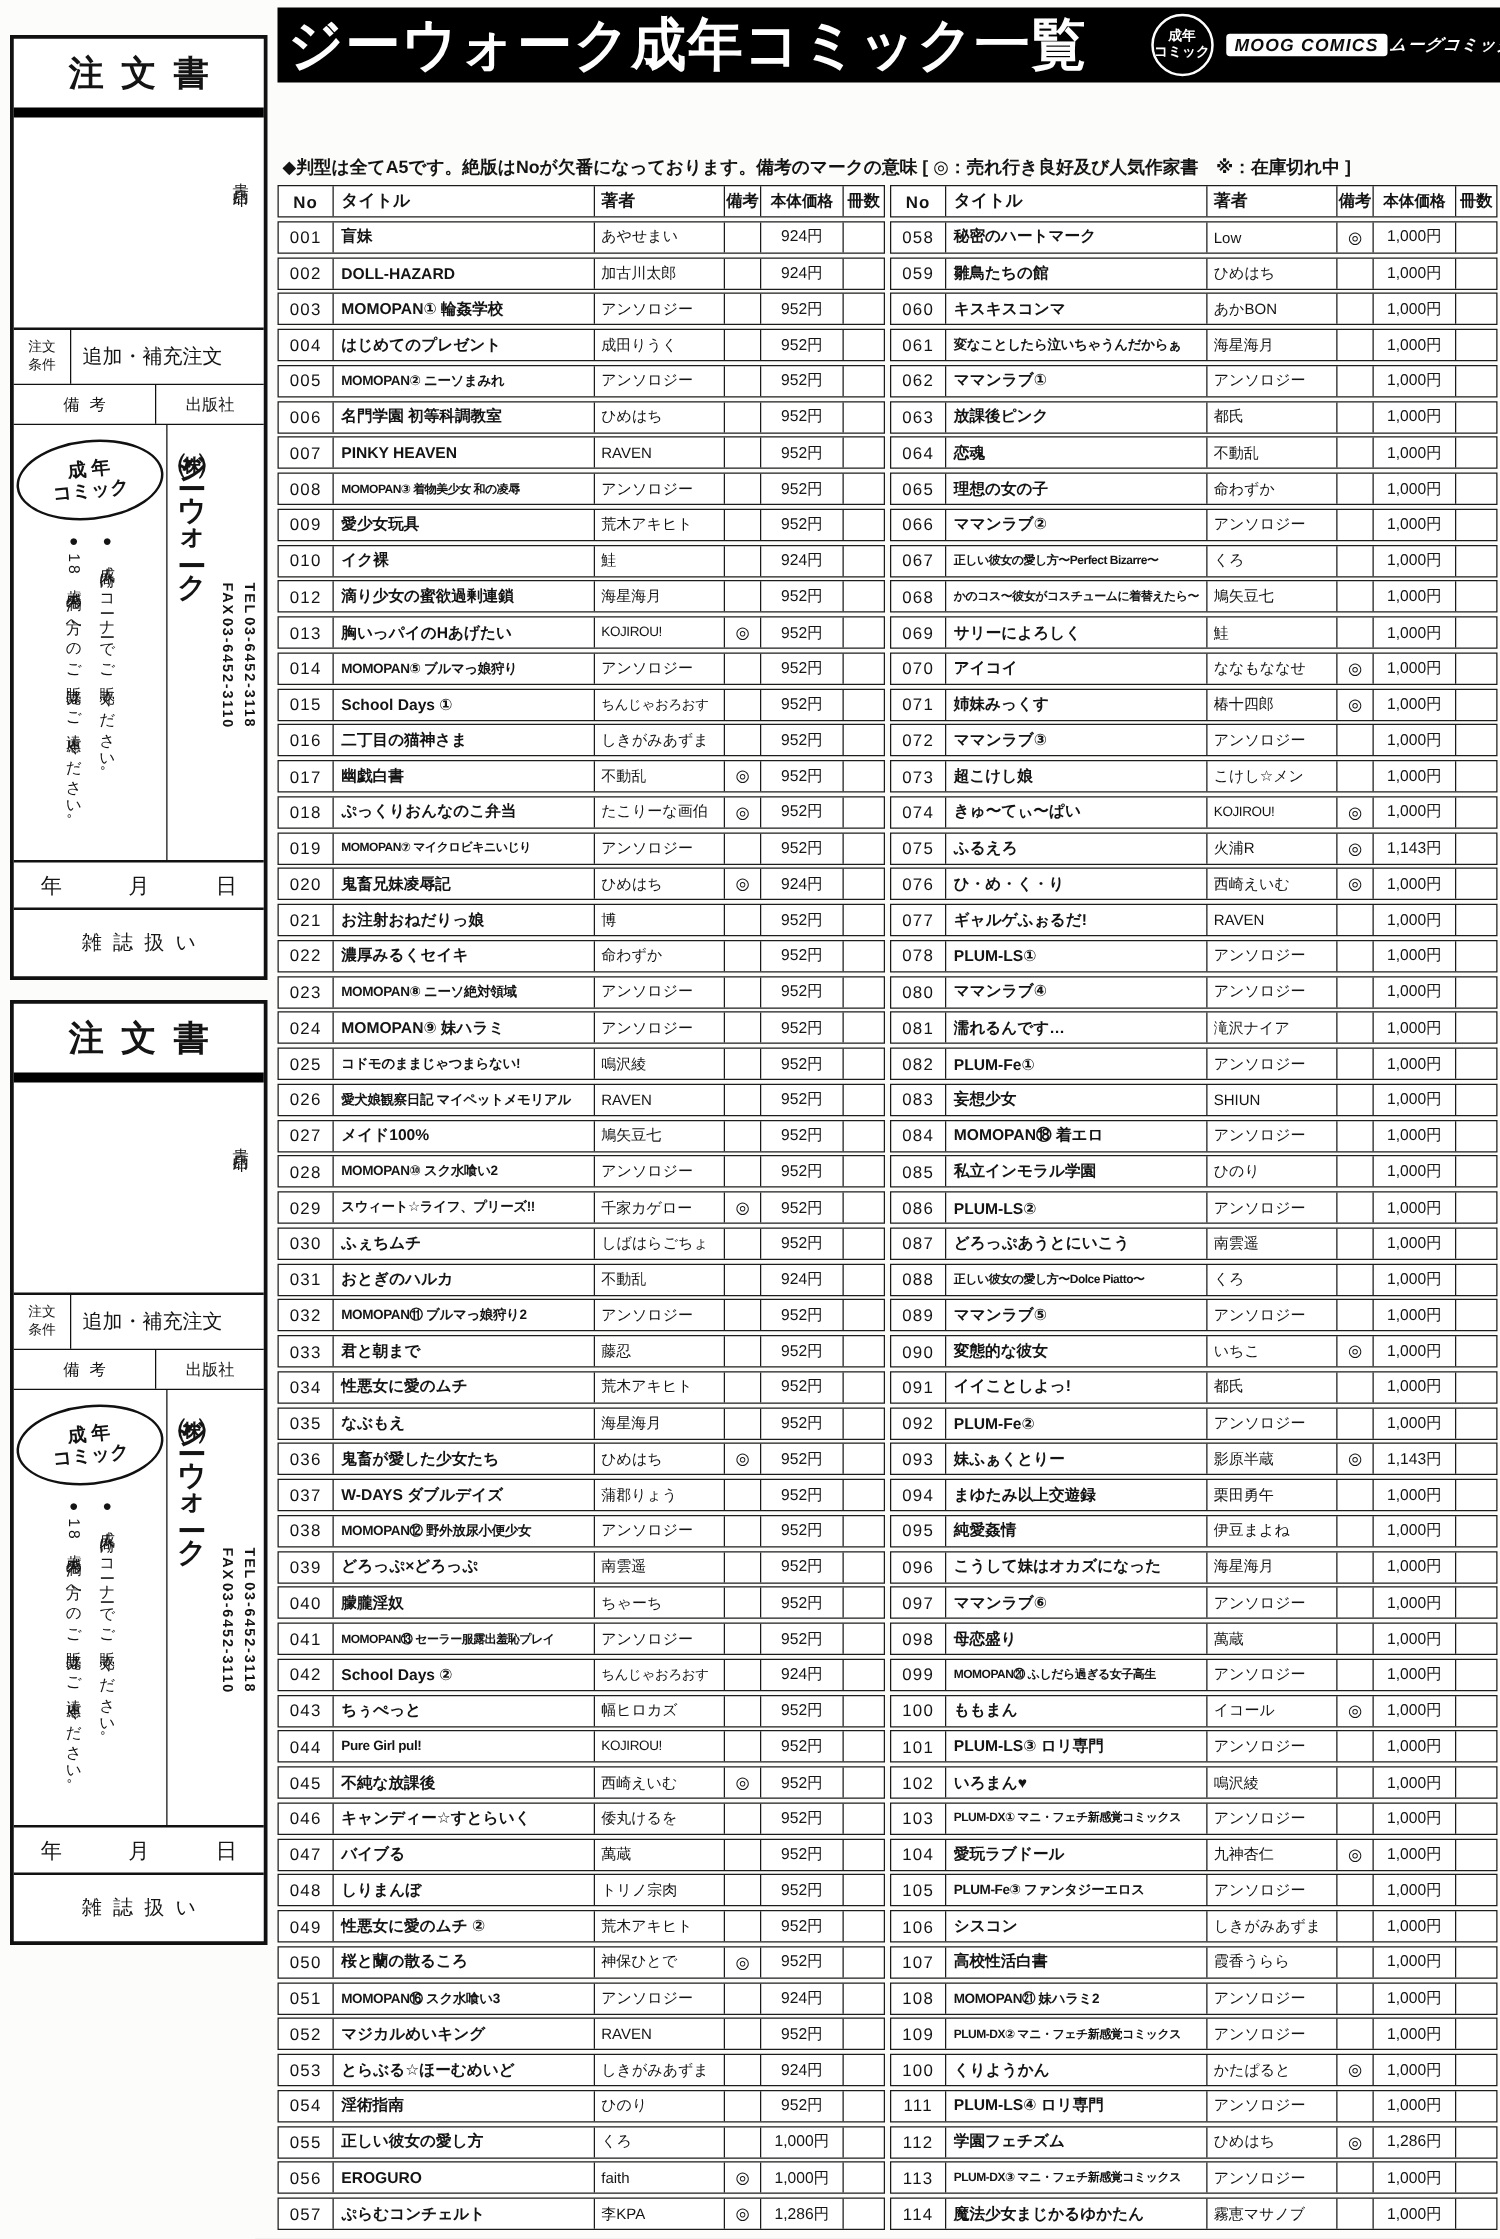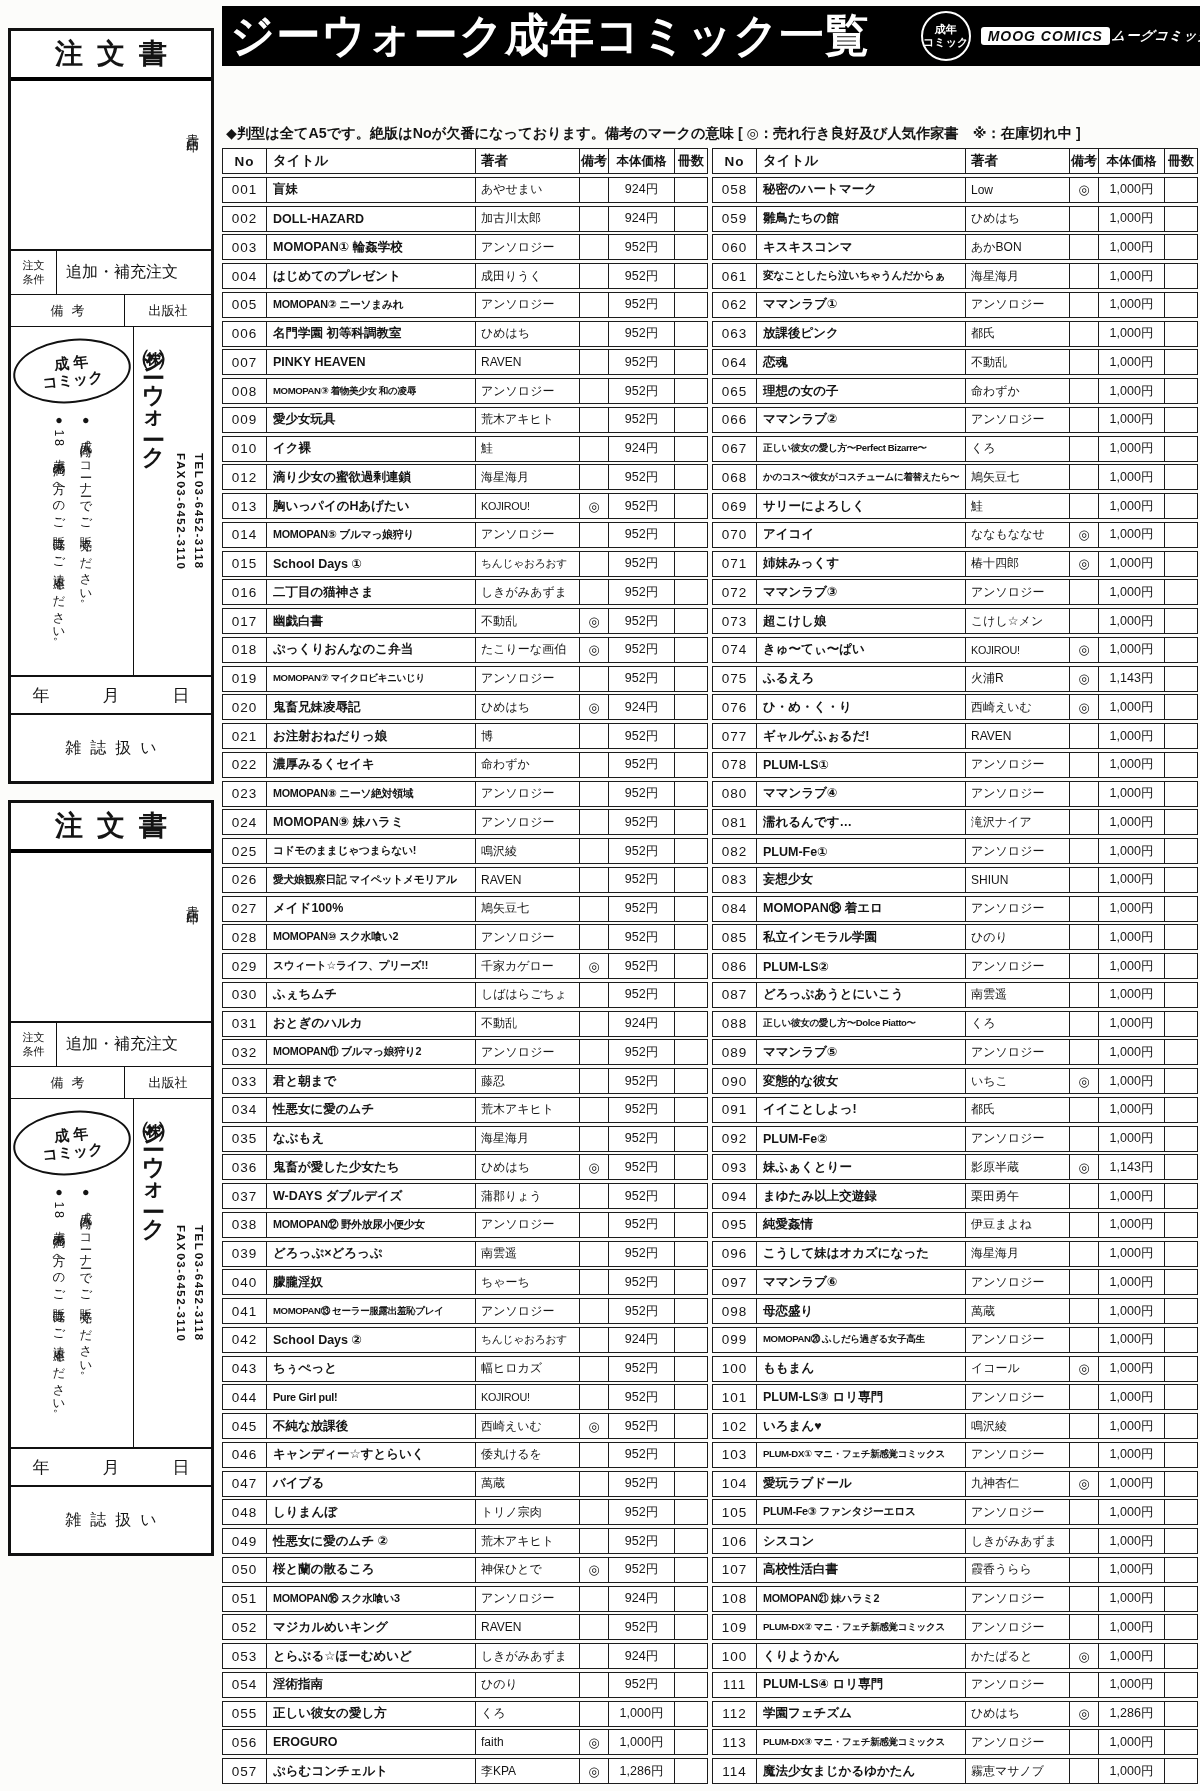--- a/index.html
+++ b/index.html
@@ -4,21 +4,21 @@
 <style>
   * { margin:0; padding:0; box-sizing:border-box; }
   html,body { background:#e8e8e4; }
   body { font-family:"Liberation Sans","DejaVu Sans",sans-serif; color:#141414; }
   .page { position:relative; width:1200px; height:1791px; background:#fcfcfa; overflow:hidden; margin:0 auto; }
 
   
   .sidebar { position:absolute; left:8px; top:28px; width:206px; }
   .ob { width:206px; height:756px; border:3px solid #111; display:flex; flex-direction:column; background:#fff; }
   .ob + .ob { margin-top:16px; }
-  .ob-title { height:50px; border-bottom:4px solid #000000; display:flex; align-items:center; justify-content:center;
+  .ob-title { height:63px; border-bottom:8px solid #000000; display:flex; align-items:center; justify-content:center;
               font-size:28px; font-weight:900; letter-spacing:14px; padding-left:14px; }
   .ob-stamp { height:170px; border-bottom:2px solid #111; position:relative; }
   .kiten { position:absolute; top:42px; right:10px; writing-mode:vertical-rl; font-size:13px; letter-spacing:3px; }
   .ob-cond { height:44px; border-bottom:1.5px solid #111; display:flex; }
   .cond-label { width:46px; border-right:1.5px solid #111; display:flex; align-items:center; justify-content:center;
                 font-size:11px; line-height:1.25; white-space:pre-line; }
   .cond-value { flex:1; display:flex; align-items:center; padding-left:9px; font-size:16px; }
   .ob-heads { height:32px; border-bottom:1.5px solid #111; display:flex; }
   .h-biko { flex:1; border-right:1.5px solid #111; display:flex; align-items:center; justify-content:center;
             font-size:13px; letter-spacing:8px; padding-left:8px; }

